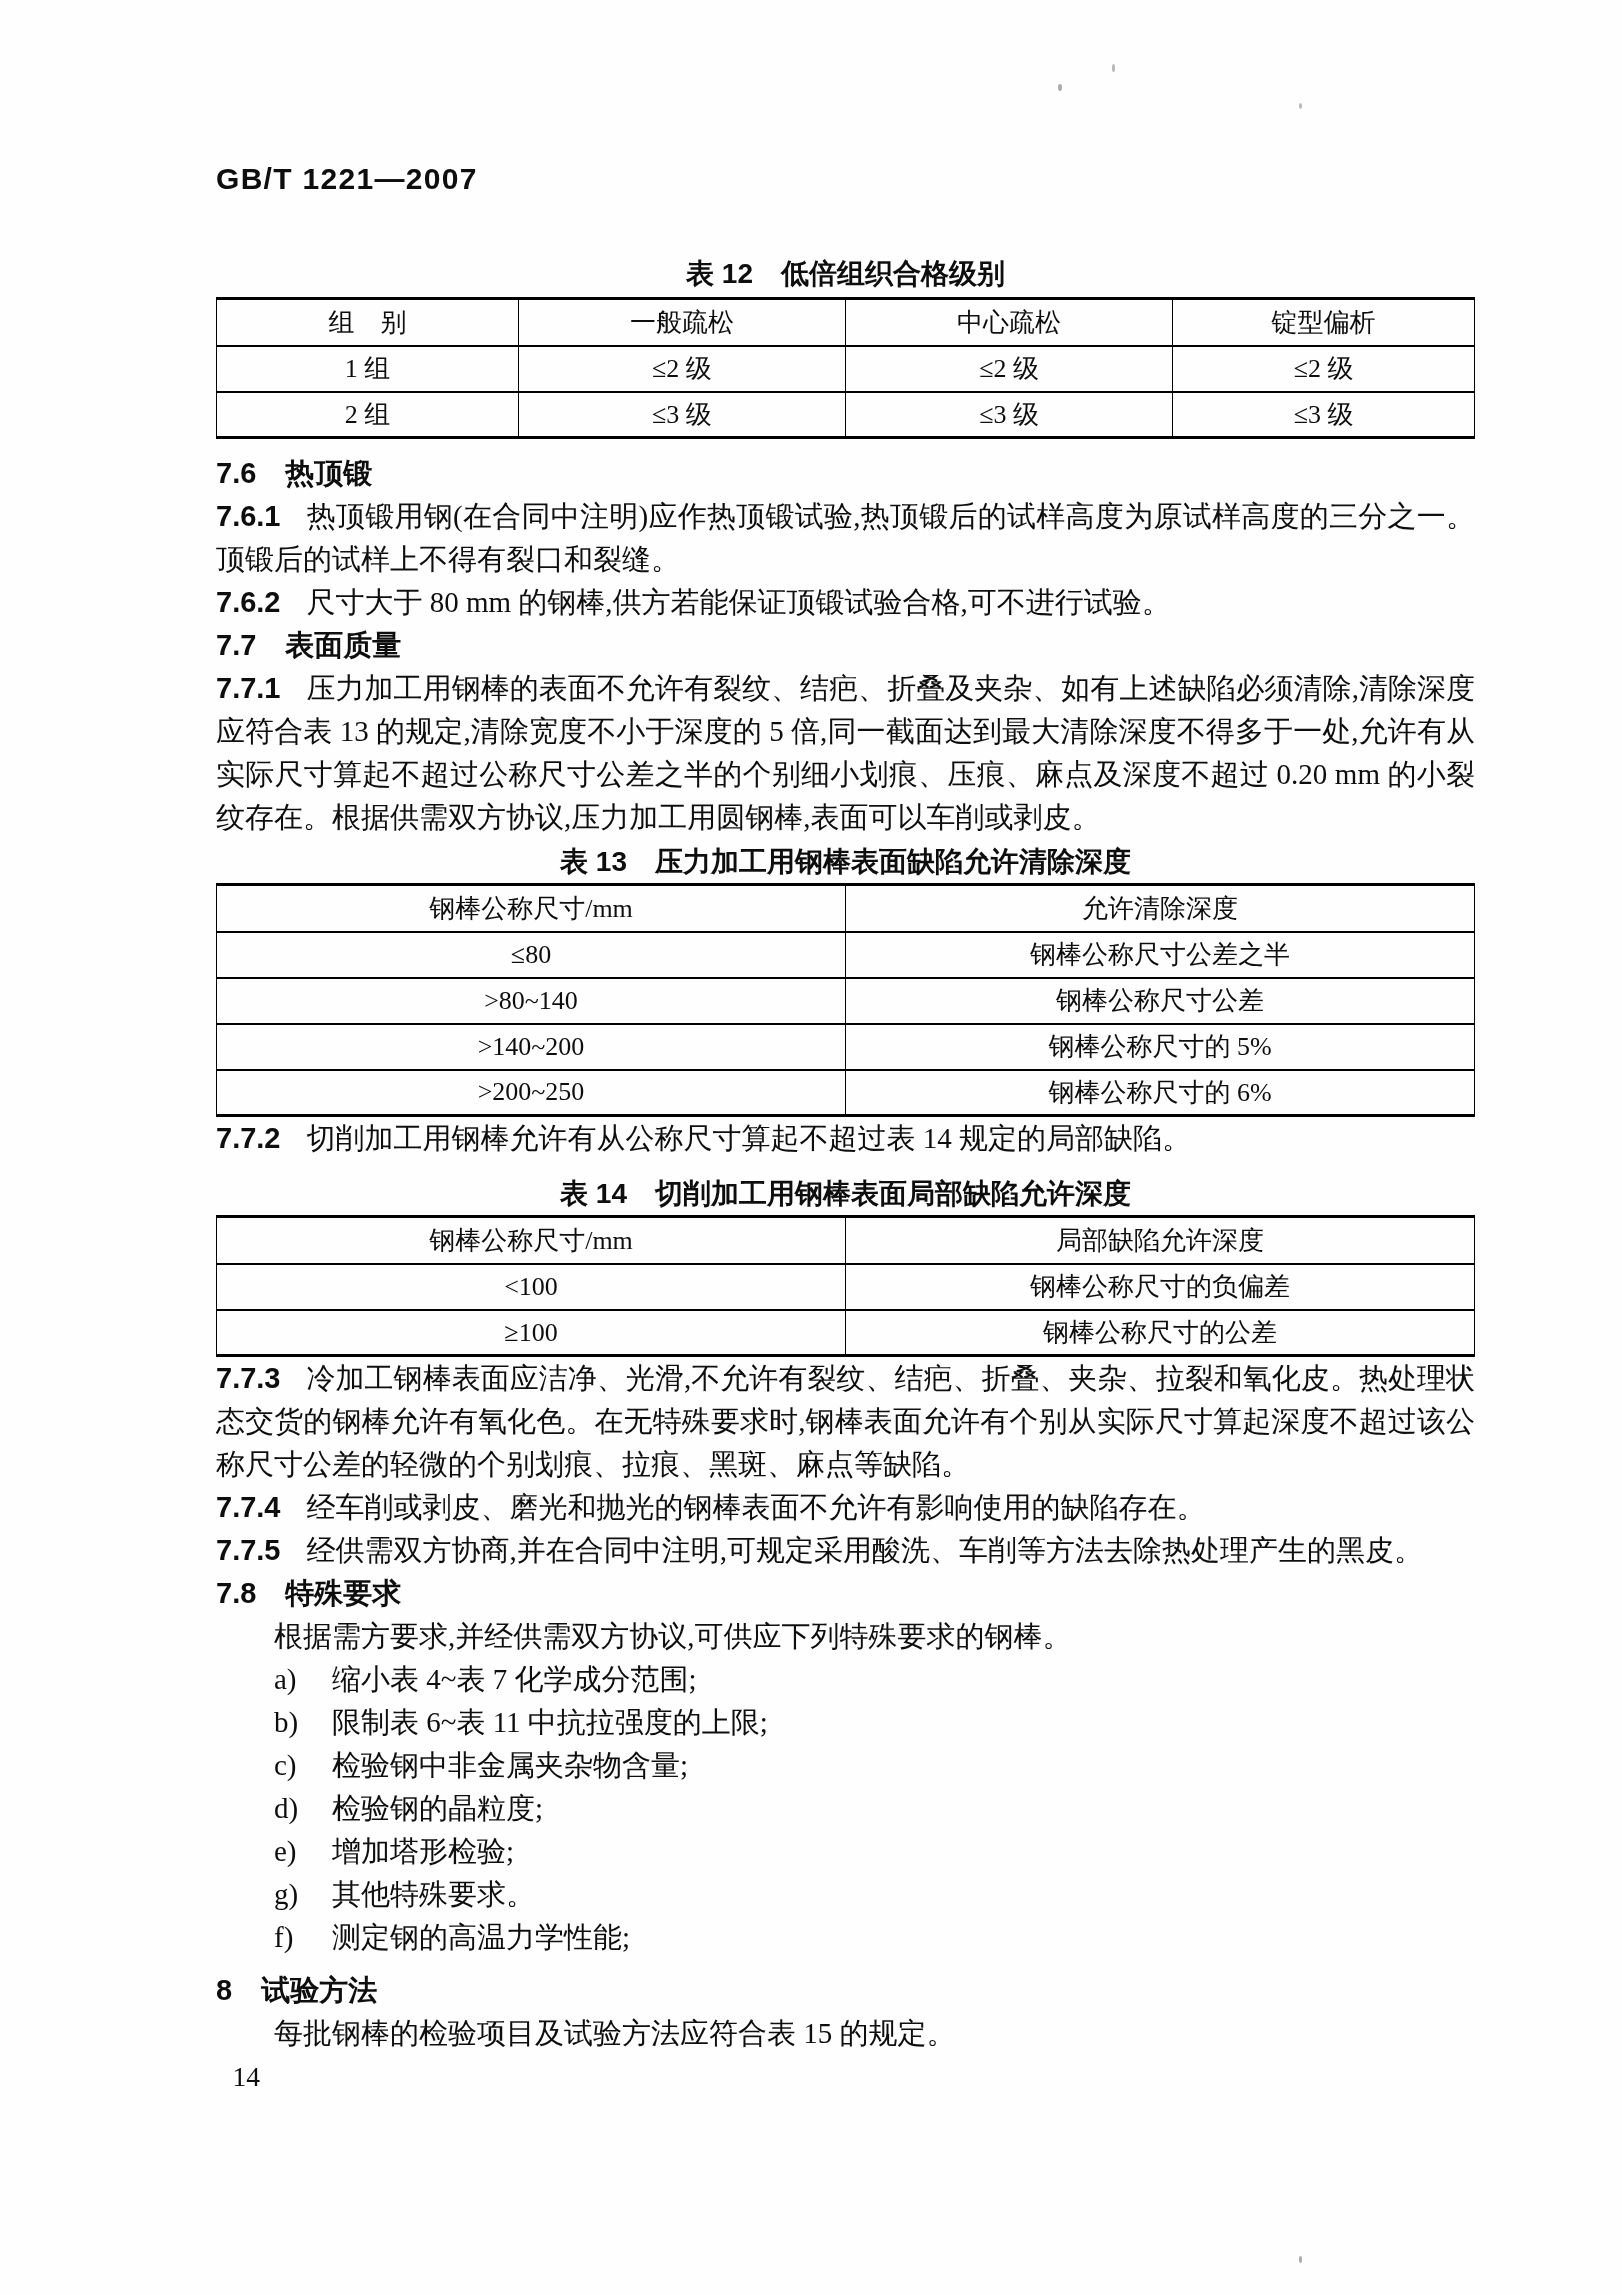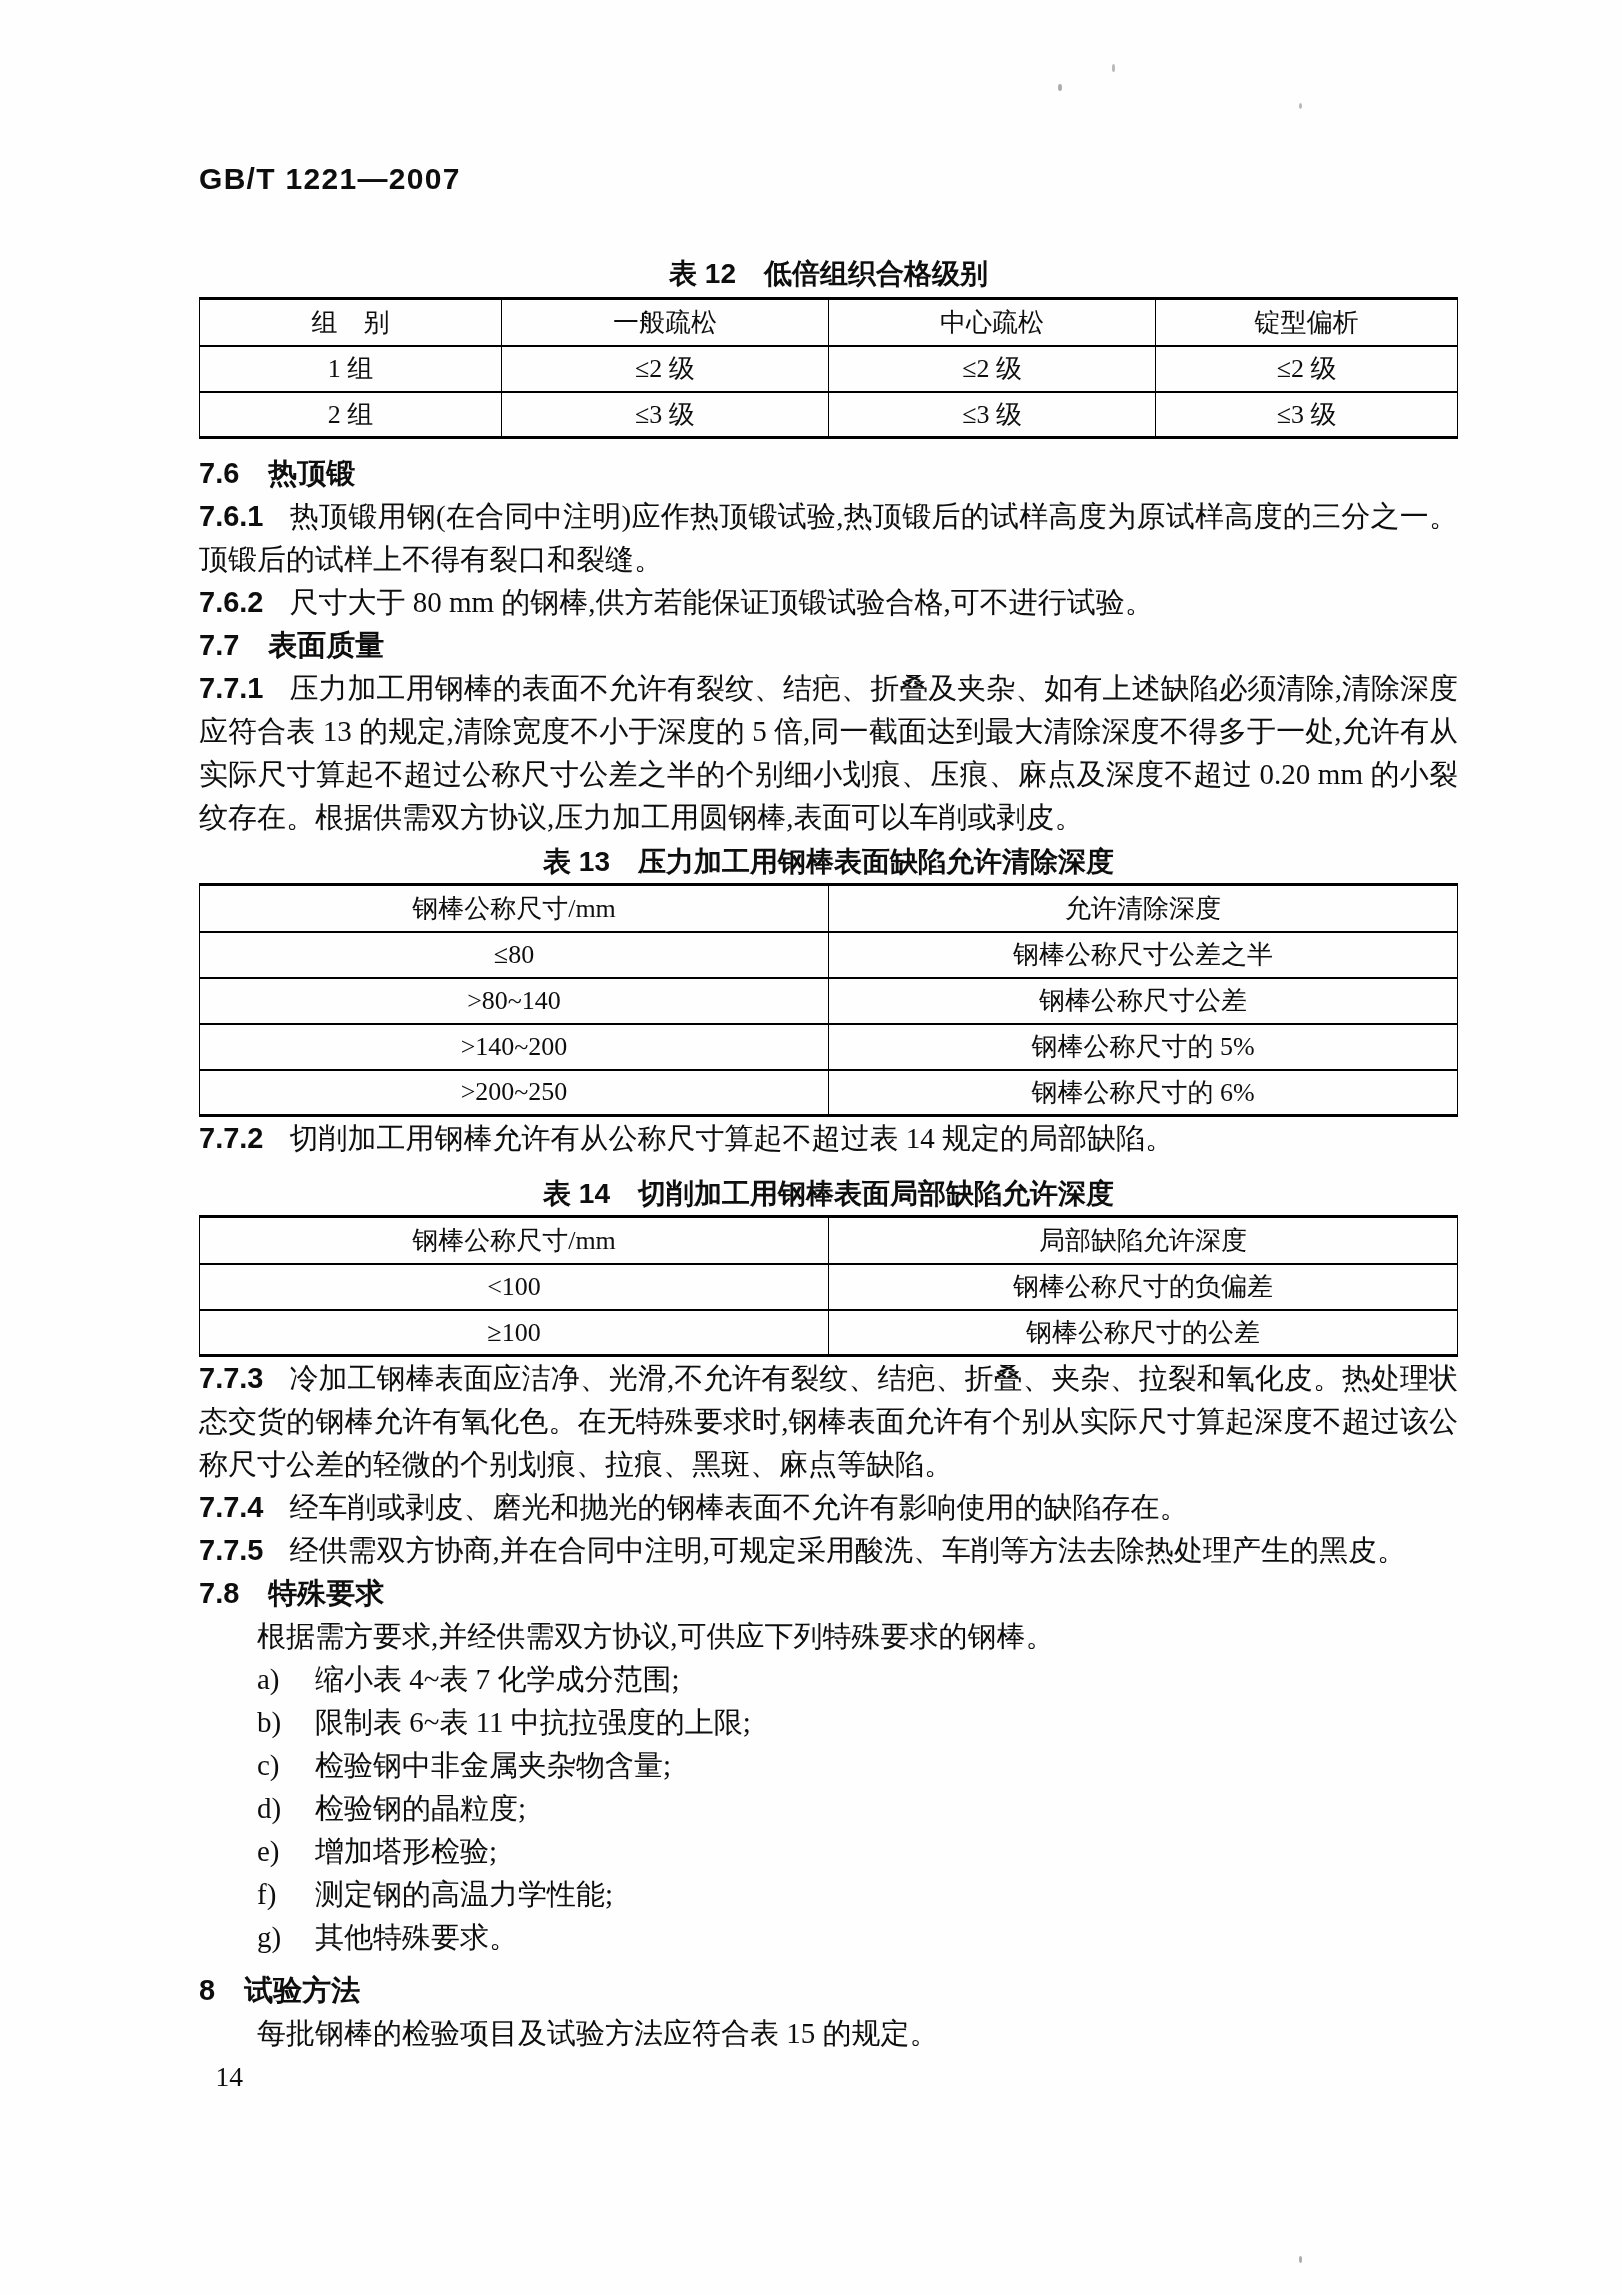--- a/index.html
+++ b/index.html
@@ -5,21 +5,21 @@
   * { box-sizing: border-box; }
   html, body { margin: 0; padding: 0; background: #ffffff; }
   .page {
     width: 1622px; height: 2295px;
     background: #fefefe;
     position: relative;
     overflow: hidden;
     font-family: "Liberation Serif", "DejaVu Serif", serif;
     color: #0e0e0e;
   }
-  .content { position: absolute; left: 199px; top: 157px; width: 1259px; }
+  .content { position: absolute; left: 216px; top: 157px; width: 1259px; }
 
   .doc-code {
     font-family: "Liberation Sans", "DejaVu Sans", sans-serif;
     font-weight: 700; font-size: 30px; line-height: 43px; letter-spacing: 1.3px;
   }
 
   .tbl-caption {
     font-family: "Liberation Sans", "DejaVu Sans", sans-serif;
     font-weight: 700; font-size: 28px; line-height: 36px; text-align: center;
   }
@@ -211,24 +211,24 @@
     <div class="li">
       <span class="marker">c)</span><span>检验钢中非金属夹杂物含量;</span>
     </div>
     <div class="li">
       <span class="marker">d)</span><span>检验钢的晶粒度;</span>
     </div>
     <div class="li">
       <span class="marker">e)</span><span>增加塔形检验;</span>
     </div>
     <div class="li">
+      <span class="marker">g)</span><span>其他特殊要求。</span>
+    </div>
+    <div class="li">
       <span class="marker">f)</span><span>测定钢的高温力学性能;</span>
-    </div>
-    <div class="li">
-      <span class="marker">g)</span><span>其他特殊要求。</span>
     </div>
 
     <h2 class="clause-h mt15">
       <span class="hnum">8</span><span>试验方法</span>
     </h2>
     <p class="para mt40 indent">每批钢棒的检验项目及试验方法应符合表 15 的规定。</p>
 
     <p class="page-num">14</p>
 
   </div>

